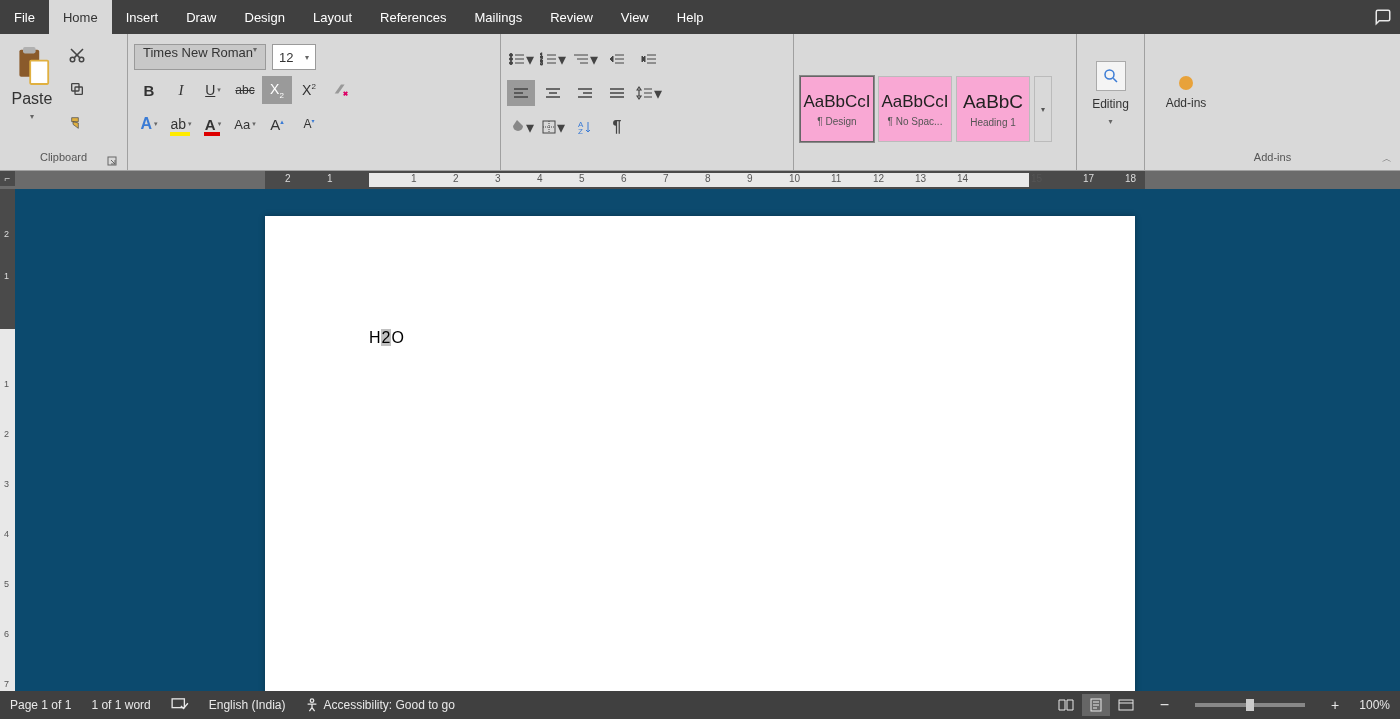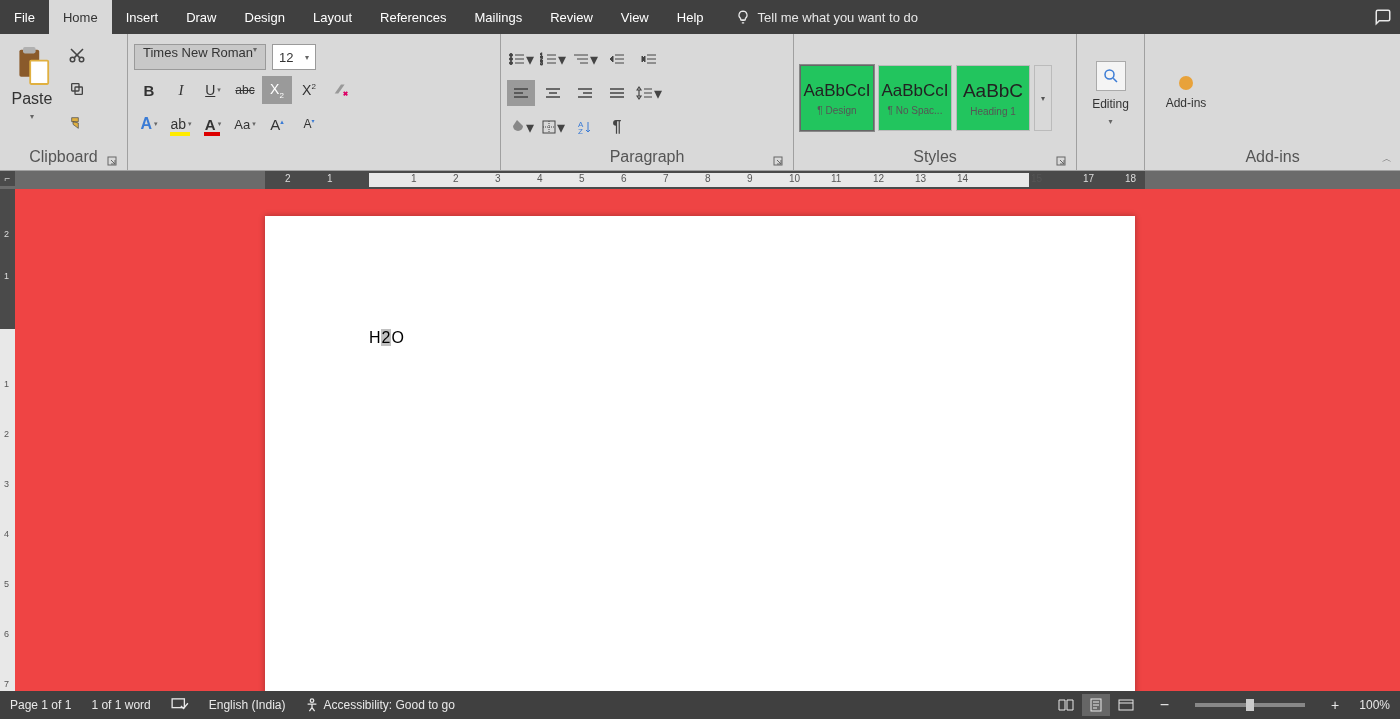--- a/index.html
+++ b/index.html
@@ -10,21 +10,21 @@
 .tab { padding: 0 14px; display: flex; align-items: center; cursor: pointer; }
 .tab.active { background: #d9d9d9; color: #333; }
 .tell-me-wrap { display: flex; align-items: center; margin-left: 18px; gap: 8px; color: #e8e8e8; }
 .tell-me-wrap svg { width: 14px; height: 14px; }
 .spacer { flex: 1; }
 .comment-icon { width: 34px; display: flex; align-items: center; justify-content: center; color: #e8e8e8; }
 
 
 .ribbon { background: #d9d9d9; height: 137px; display: flex; border-bottom: 1px solid #a0a0a0; }
 .group { border-right: 1px solid #a0a0a0; display: flex; flex-direction: column; position: relative; padding: 4px 6px 0 6px; }
-.group-label { text-align: center; font-size: 16px; color: #555; height: 22px; line-height: 18px; position: relative; }
+.group-label { text-align: center; font-size: 11px; color: #555; height: 22px; line-height: 18px; position: relative; }
 .group-body { flex: 1; display: flex; align-items: flex-start; }
 .dlaunch { position: absolute; right: 2px; bottom: 2px; width: 14px; height: 14px; display: flex; align-items: center; justify-content: center; }
 
 
 .clipboard-body { display: flex; gap: 4px; }
 .paste-big { width: 52px; display: flex; flex-direction: column; align-items: center; gap: 4px; padding-top: 8px; }
 .paste-big .icon-box { width: 36px; height: 40px; position: relative; }
 .mini-col { display: flex; flex-direction: column; gap: 12px; padding-top: 6px; align-items: center; width: 30px; }
 .mini-btn { width: 22px; height: 22px; display: flex; align-items: center; justify-content: center; color: #444; }
 
@@ -39,21 +39,21 @@
 .fbtn .dd { font-size: 7px; margin-left: 2px; color: #666; }
 
 
 .para-body { display: flex; flex-direction: column; gap: 8px; padding-top: 8px; width: 280px; }
 .para-row { display: flex; gap: 4px; align-items: center; }
 .pbtn { min-width: 28px; height: 26px; display: flex; align-items: center; justify-content: center; color: #444; }
 .pbtn.active { background: #9a9a9a; }
 
 
 .styles-body { display: flex; align-items: center; gap: 4px; padding-top: 10px; width: 270px; }
-.style-card { width: 74px; height: 66px; background: #22c55e; border: 1px solid #bbb; display: flex; flex-direction: column; align-items: center; justify-content: center; font-family: 'Times New Roman', serif; }
+.style-card { width: 74px; height: 66px; background: #f9a8d4; border: 1px solid #bbb; display: flex; flex-direction: column; align-items: center; justify-content: center; font-family: 'Times New Roman', serif; }
 .style-card.selected { border: 1px solid #666; box-shadow: 0 0 0 1px #888; }
 .style-preview { font-size: 17px; color: #222; }
 .style-name { font-size: 10px; font-family: 'Segoe UI', sans-serif; color: #555; margin-top: 4px; }
 .styles-more { width: 18px; height: 66px; border: 1px solid #bbb; display: flex; align-items: center; justify-content: center; font-size: 8px; color: #555; }
 
 
 .vert-btn { width: 50px; display: flex; flex-direction: column; align-items: center; justify-content: center; gap: 6px; font-size: 12px; color: #333; height: 100%; }
 .vert-btn .ico { width: 30px; height: 30px; border: 1px solid #aaa; background: #f4f4f4; display: flex; align-items: center; justify-content: center; }
 
 .collapse-ribbon { position: absolute; right: 8px; bottom: 4px; font-size: 10px; color: #555; }
@@ -65,21 +65,21 @@
 .hruler-inner .light { position: absolute; left: 104px; width: 660px; height: 14px; top: 2px; background: #e8e8e8; }
 .rnum { position: absolute; font-size: 10px; color: #ddd; top: 2px; }
 .rnum.dark { color: #555; }
 
 .vruler { position: absolute; left: 0; top: 189px; width: 15px; bottom: 28px; background: #4a4a4a; }
 .vruler-light { position: absolute; left: 0; top: 140px; width: 15px; height: 430px; background: #e8e8e8; }
 .vnum { position: absolute; font-size: 9px; color: #ddd; left: 4px; }
 .vnum.dark { color: #555; }
 
 
-.doc-area { position: absolute; left: 15px; right: 0; top: 189px; bottom: 28px; background: #ef4444; overflow: hidden; padding-left: 20px; }
+.doc-area { position: absolute; left: 15px; right: 0; top: 189px; bottom: 28px; background: #0c4a6e; overflow: hidden; padding-left: 20px; }
 .page { position: absolute; left: 250px; top: 27px; width: 870px; height: 1100px; background: #fff; box-shadow: 0 0 6px rgba(0,0,0,0.3); }
 .doc-content { position: absolute; left: 104px; top: 113px; font-family: 'Times New Roman', serif; font-size: 16px; color: #000; }
 
 
 .statusbar { position: absolute; left: 0; right: 0; bottom: 0; height: 28px; background: #404040; color: #e8e8e8; display: flex; align-items: center; font-size: 12px; padding: 0 10px; gap: 20px; }
 .statusbar .sep { flex: 1; }
 .view-btns { display: flex; gap: 2px; }
 .vbtn { width: 28px; height: 22px; display: flex; align-items: center; justify-content: center; }
 .vbtn.active { background: #666; }
 .zoom-slider { width: 110px; height: 4px; background: #888; position: relative; margin: 0 6px; }
@@ -96,28 +96,20 @@
   <div class="tab active">Home</div>
   <div class="tab">Insert</div>
   <div class="tab">Draw</div>
   <div class="tab">Design</div>
   <div class="tab">Layout</div>
   <div class="tab">References</div>
   <div class="tab">Mailings</div>
   <div class="tab">Review</div>
   <div class="tab">View</div>
   <div class="tab">Help</div>
-  <div class="tell-me-wrap">
-    <span>
-      <svg viewBox="0 0 24 24" width="14" height="14" fill="none" stroke="currentColor" stroke-width="2">
-          <path d="M9 18h6M10 22h4M12 2a7 7 0 0 0-4 12.7V17h8v-2.3A7 7 0 0 0 12 2z"></path>
-        </svg>
-    </span>
-    <span>Tell me what you want to do</span>
-  </div>
   <div class="spacer"></div>
   <div class="comment-icon">
     <svg viewBox="0 0 24 24" width="18" height="18" fill="none" stroke="currentColor" stroke-width="2">
         <path d="M21 15a2 2 0 0 1-2 2H7l-4 4V5a2 2 0 0 1 2-2h14a2 2 0 0 1 2 2z"></path>
       </svg>
   </div>
 </div>
 
 <div class="ribbon">
 
@@ -321,55 +313,37 @@
               <text x="1" y="8" font-size="8">A</text>
               <text x="1" y="15" font-size="8">Z</text>
               <path d="M11 3v10l-2-2m2 2l2-2" stroke="#3a7bd5" fill="none"></path>
             </svg>
           </div>
         <div class="pbtn">
             <span style="font-size:16px;font-weight:bold">¶</span>
           </div>
       </div>
     </div>
-    <div class="group-label">
-      <span>Paragraph</span>
-      <span class="dlaunch">
-        <svg viewBox="0 0 10 10" width="10" height="10" stroke="#666" fill="none">
-            <rect x="1" y="1" width="8" height="8"></rect>
-            <path d="M4 4l4 4M8 4v4H4"></path>
-          </svg>
-      </span>
-    </div>
   </div>
 
   <div class="group">
     <div class="group-body styles-body">
       <div class="style-card selected">
         <div class="style-preview">AaBbCcI</div>
         <div class="style-name">¶ Design</div>
       </div>
       <div class="style-card">
         <div class="style-preview">AaBbCcI</div>
         <div class="style-name">¶ No Spac...</div>
       </div>
       <div class="style-card">
         <div class="style-preview" style="font-size:19px">AaBbC</div>
         <div class="style-name">Heading 1</div>
       </div>
       <div class="styles-more">▾</div>
-    </div>
-    <div class="group-label">
-      <span>Styles</span>
-      <span class="dlaunch">
-        <svg viewBox="0 0 10 10" width="10" height="10" stroke="#666" fill="none">
-            <rect x="1" y="1" width="8" height="8"></rect>
-            <path d="M4 4l4 4M8 4v4H4"></path>
-          </svg>
-      </span>
     </div>
   </div>
 
   <div class="group" style="width:68px">
     <div class="group-body" style="justify-content:center;width:100%">
       <div class="vert-btn">
         <div class="ico">
           <svg viewBox="0 0 24 24" width="18" height="18" fill="none" stroke="#3a7bd5" stroke-width="2">
               <circle cx="10" cy="10" r="6"></circle>
               <path d="M15 15l5 5"></path>

